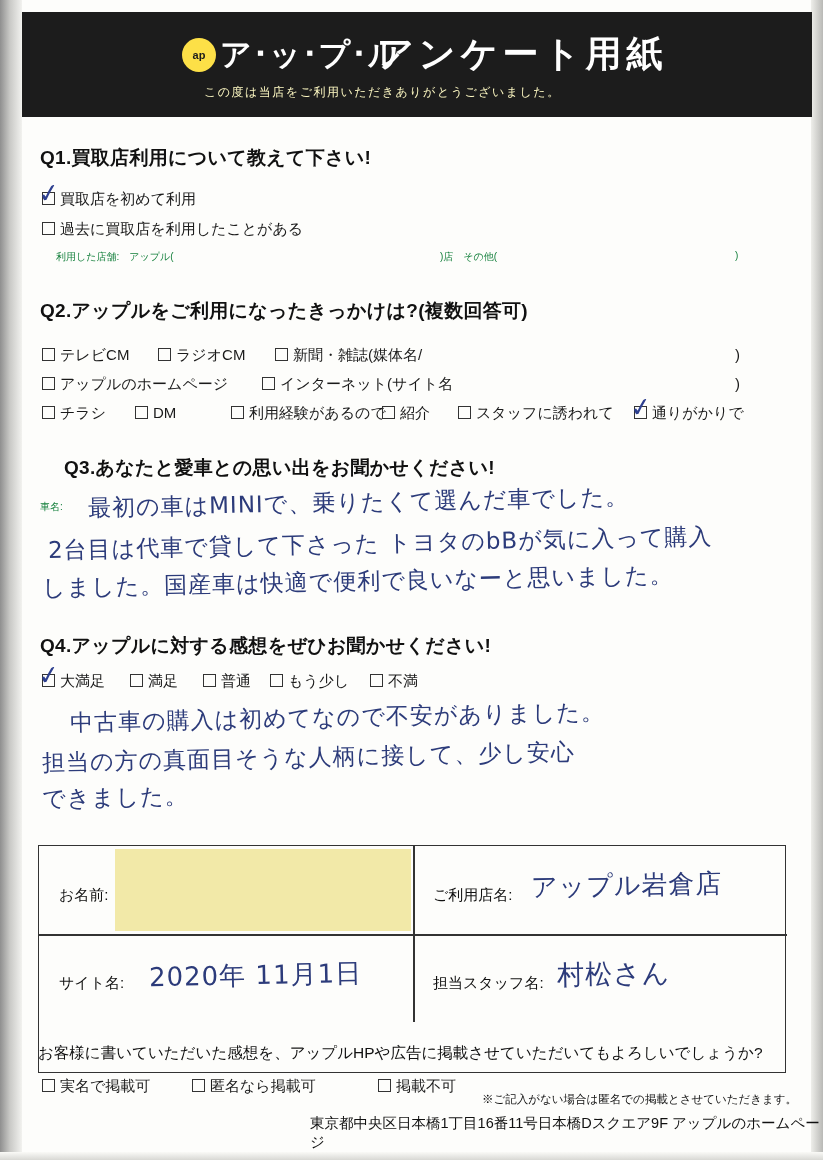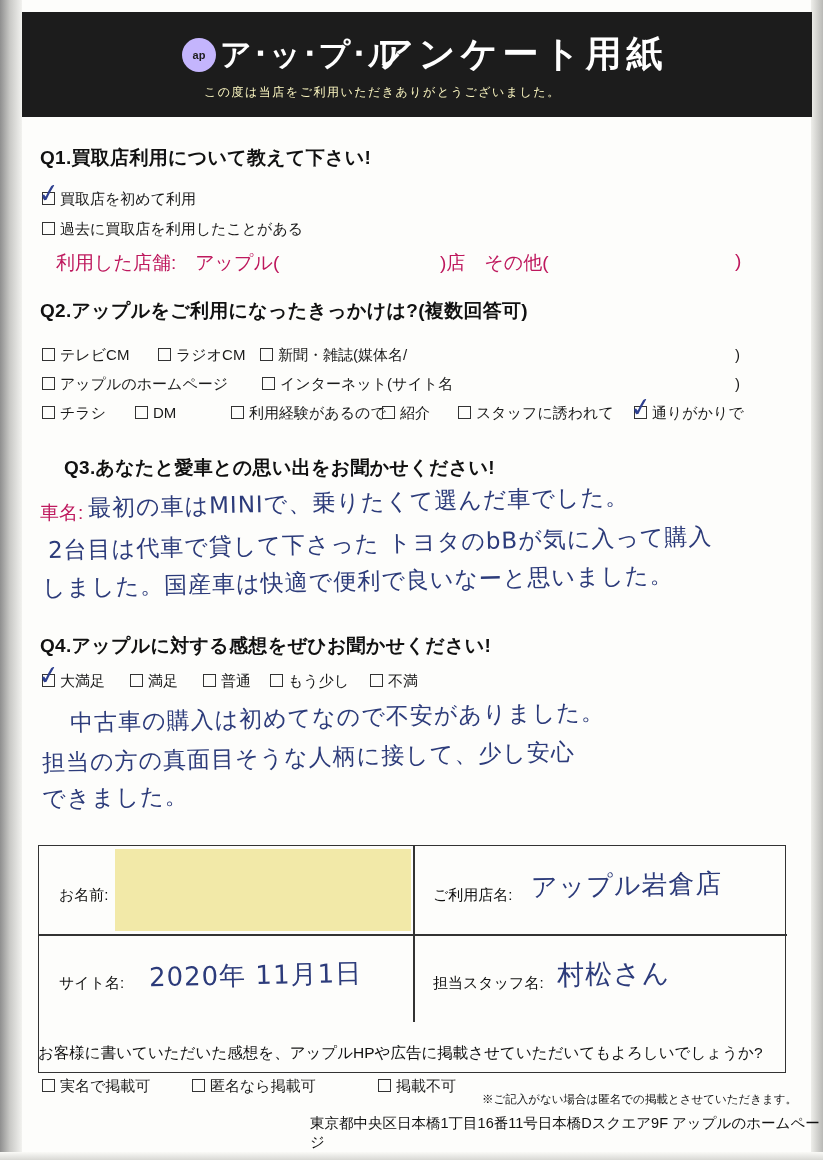--- a/index.html
+++ b/index.html
@@ -58,21 +58,21 @@
     left: 160px;
     top: 22px;
     display: flex;
     align-items: center;
     gap: 4px;
   }
   .logo-mark {
     width: 34px;
     height: 34px;
     border-radius: 50%;
-    background: #c4b5fd;
+    background: #fde047;
     color: #1c1c1c;
     font-size: 11px;
     line-height: 34px;
     text-align: center;
     font-weight: bold;
   }
   .logo-text {
     font-size: 31px;
     font-weight: bold;
     letter-spacing: 1px;
@@ -113,22 +113,22 @@
     display: inline-block;
     width: 11px;
     height: 11px;
     border: 1.4px solid #333;
     margin-right: 5px;
     vertical-align: -1px;
     position: relative;
   }
   .line-label {
     position: absolute;
-    font-size: 19px;
-    color: #be185d;
+    font-size: 10px;
+    color: #15803d;
   }
   
   .check {
     position: absolute;
     color: #2d3f8f;
     font-size: 26px;
     font-weight: bold;
     font-family: "DejaVu Sans", sans-serif;
     transform: rotate(-8deg);
     pointer-events: none;
@@ -238,21 +238,21 @@
   <div class="line-label" style="left:735px; top:250px;">)</div>
 
   <div class="q-title" style="left:40px; top:298px;">Q2.アップルをご利用になったきっかけは?(複数回答可)</div>
 
   <div class="opt" style="left:42px; top:346px;">
     <span class="box"></span><span>テレビCM</span>
   </div>
   <div class="opt" style="left:158px; top:346px;">
     <span class="box"></span><span>ラジオCM</span>
   </div>
-  <div class="opt" style="left:260px; top:346px;">
+  <div class="opt" style="left:275px; top:346px;">
     <span class="box"></span><span>新聞・雑誌(媒体名/</span>
   </div>
   <div class="opt" style="left:735px; top:346px;">)</div>
 
   <div class="opt" style="left:42px; top:375px;">
     <span class="box"></span><span>アップルのホームページ</span>
   </div>
   <div class="opt" style="left:262px; top:375px;">
     <span class="box"></span><span>インターネット(サイト名</span>
   </div>

